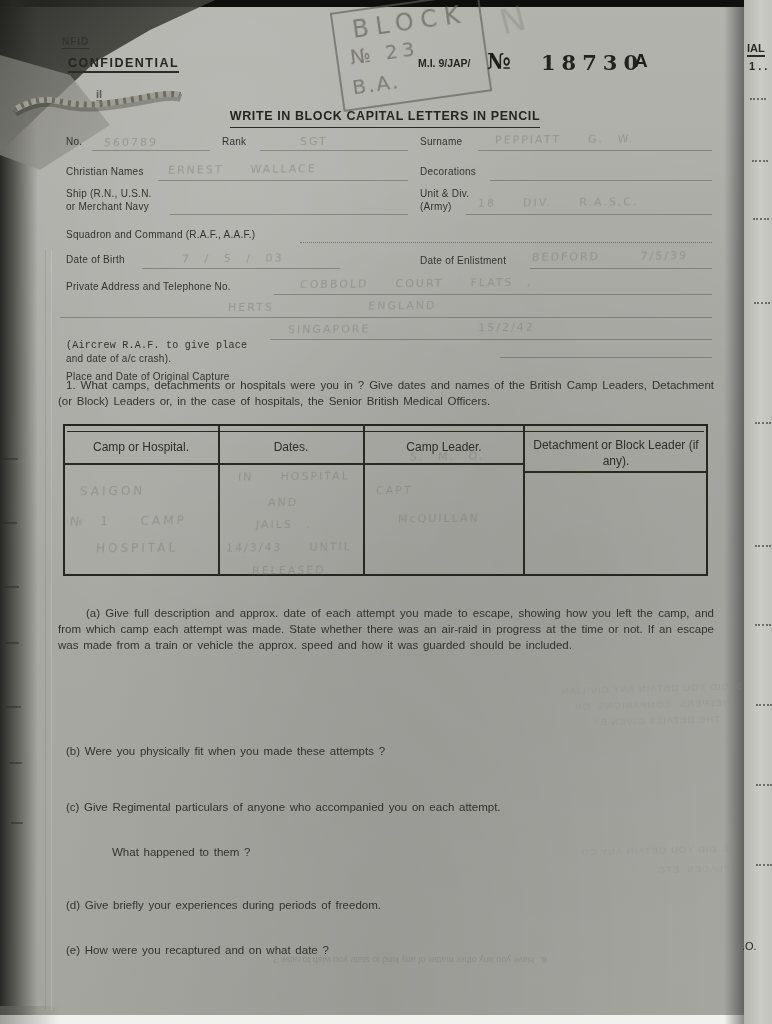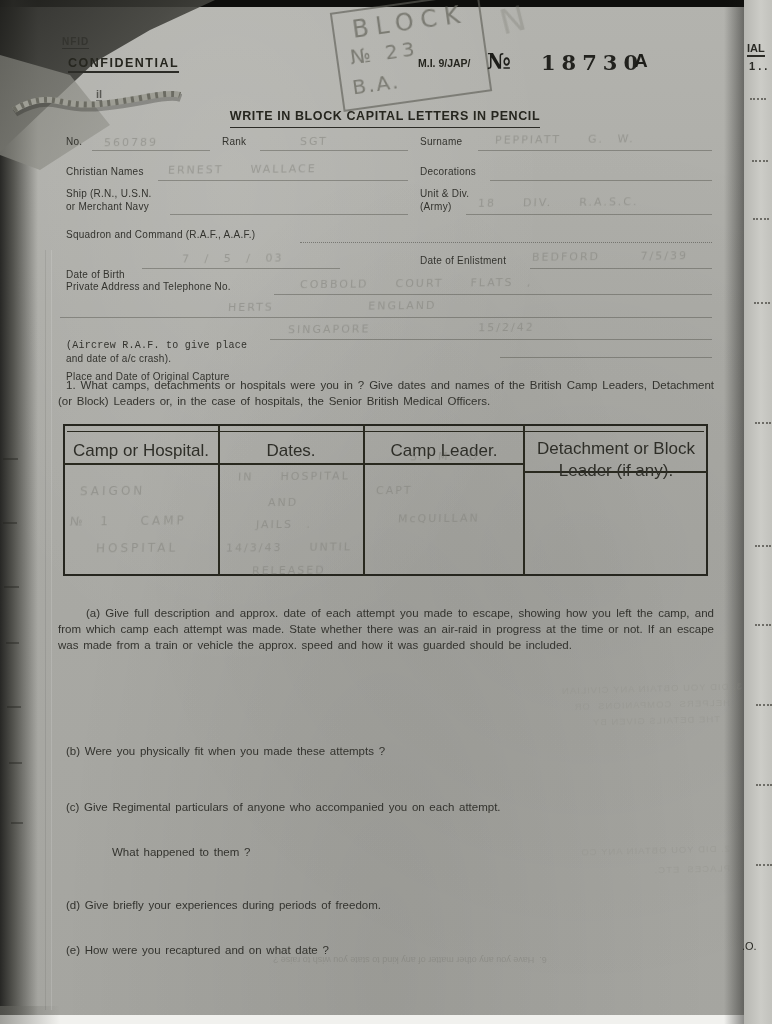--- a/index.html
+++ b/index.html
@@ -52,21 +52,21 @@
   .botdark{left:0;top:1006px;width:60px;height:18px;background:linear-gradient(90deg,#6a6a64,transparent);opacity:.6;}
   
   .stamp{
     left:336px;top:2px;width:146px;height:96px;border:2.5px solid rgba(95,95,88,.8);
     transform:rotate(-8deg);opacity:.8;filter:blur(.3px);
   }
   .stamp div{color:#6d6d64;font-family:"DejaVu Sans",sans-serif;}
   .serif{font-family:"DejaVu Serif",serif;}
   .hdr{font-weight:bold;}
   .tblline{background:#29291f;}
-  .thead{font-size:17px;color:#2e2e28;text-align:center;line-height:1.3;}
+  .thead{font-size:12px;color:#2e2e28;text-align:center;line-height:1.3;}
 </style>
 </head>
 <body>
 
 <div id="stage">
 
   <div class="abs topbar"></div>
   <div class="abs leftedge"></div>
   <div class="abs crumple"></div>
   <div class="abs crumple2"></div>
@@ -145,21 +145,21 @@
   <div class="abs lbl" style="left:66px;top:201px;">or Merchant Navy</div>
   <div class="abs fline" style="left:170px;top:213px;width:238px;"></div>
   <div class="abs lbl" style="left:420px;top:188px;">Unit &amp; Div.</div>
   <div class="abs lbl" style="left:420px;top:201px;">(Army)</div>
   <div class="abs fline" style="left:466px;top:213px;width:246px;"></div>
   <div class="abs hw sm" style="left:478px;top:196px;">18  DIV.  R.A.S.C.</div>
 
   <div class="abs lbl" style="left:66px;top:229px;">Squadron and Command (R.A.F., A.A.F.)</div>
   <div class="abs fline dot" style="left:300px;top:241px;width:412px;"></div>
 
-  <div class="abs lbl" style="left:66px;top:269px;">Date of Birth</div>
+  <div class="abs lbl" style="left:66px;top:254px;">Date of Birth</div>
   <div class="abs fline" style="left:142px;top:267px;width:198px;"></div>
   <div class="abs hw sm" style="left:182px;top:252px;">7 / 5 / 03</div>
   <div class="abs lbl" style="left:420px;top:255px;">Date of Enlistment</div>
   <div class="abs fline" style="left:530px;top:267px;width:182px;"></div>
   <div class="abs hw sm" style="left:532px;top:250px;">BEDFORD   7/5/39</div>
 
   <div class="abs lbl" style="left:66px;top:281px;">Private Address and Telephone No.</div>
   <div class="abs fline" style="left:274px;top:293px;width:438px;"></div>
   <div class="abs hw sm" style="left:300px;top:277px;">COBBOLD  COURT  FLATS ,</div>
   <div class="abs fline" style="left:60px;top:316px;width:652px;"></div>

